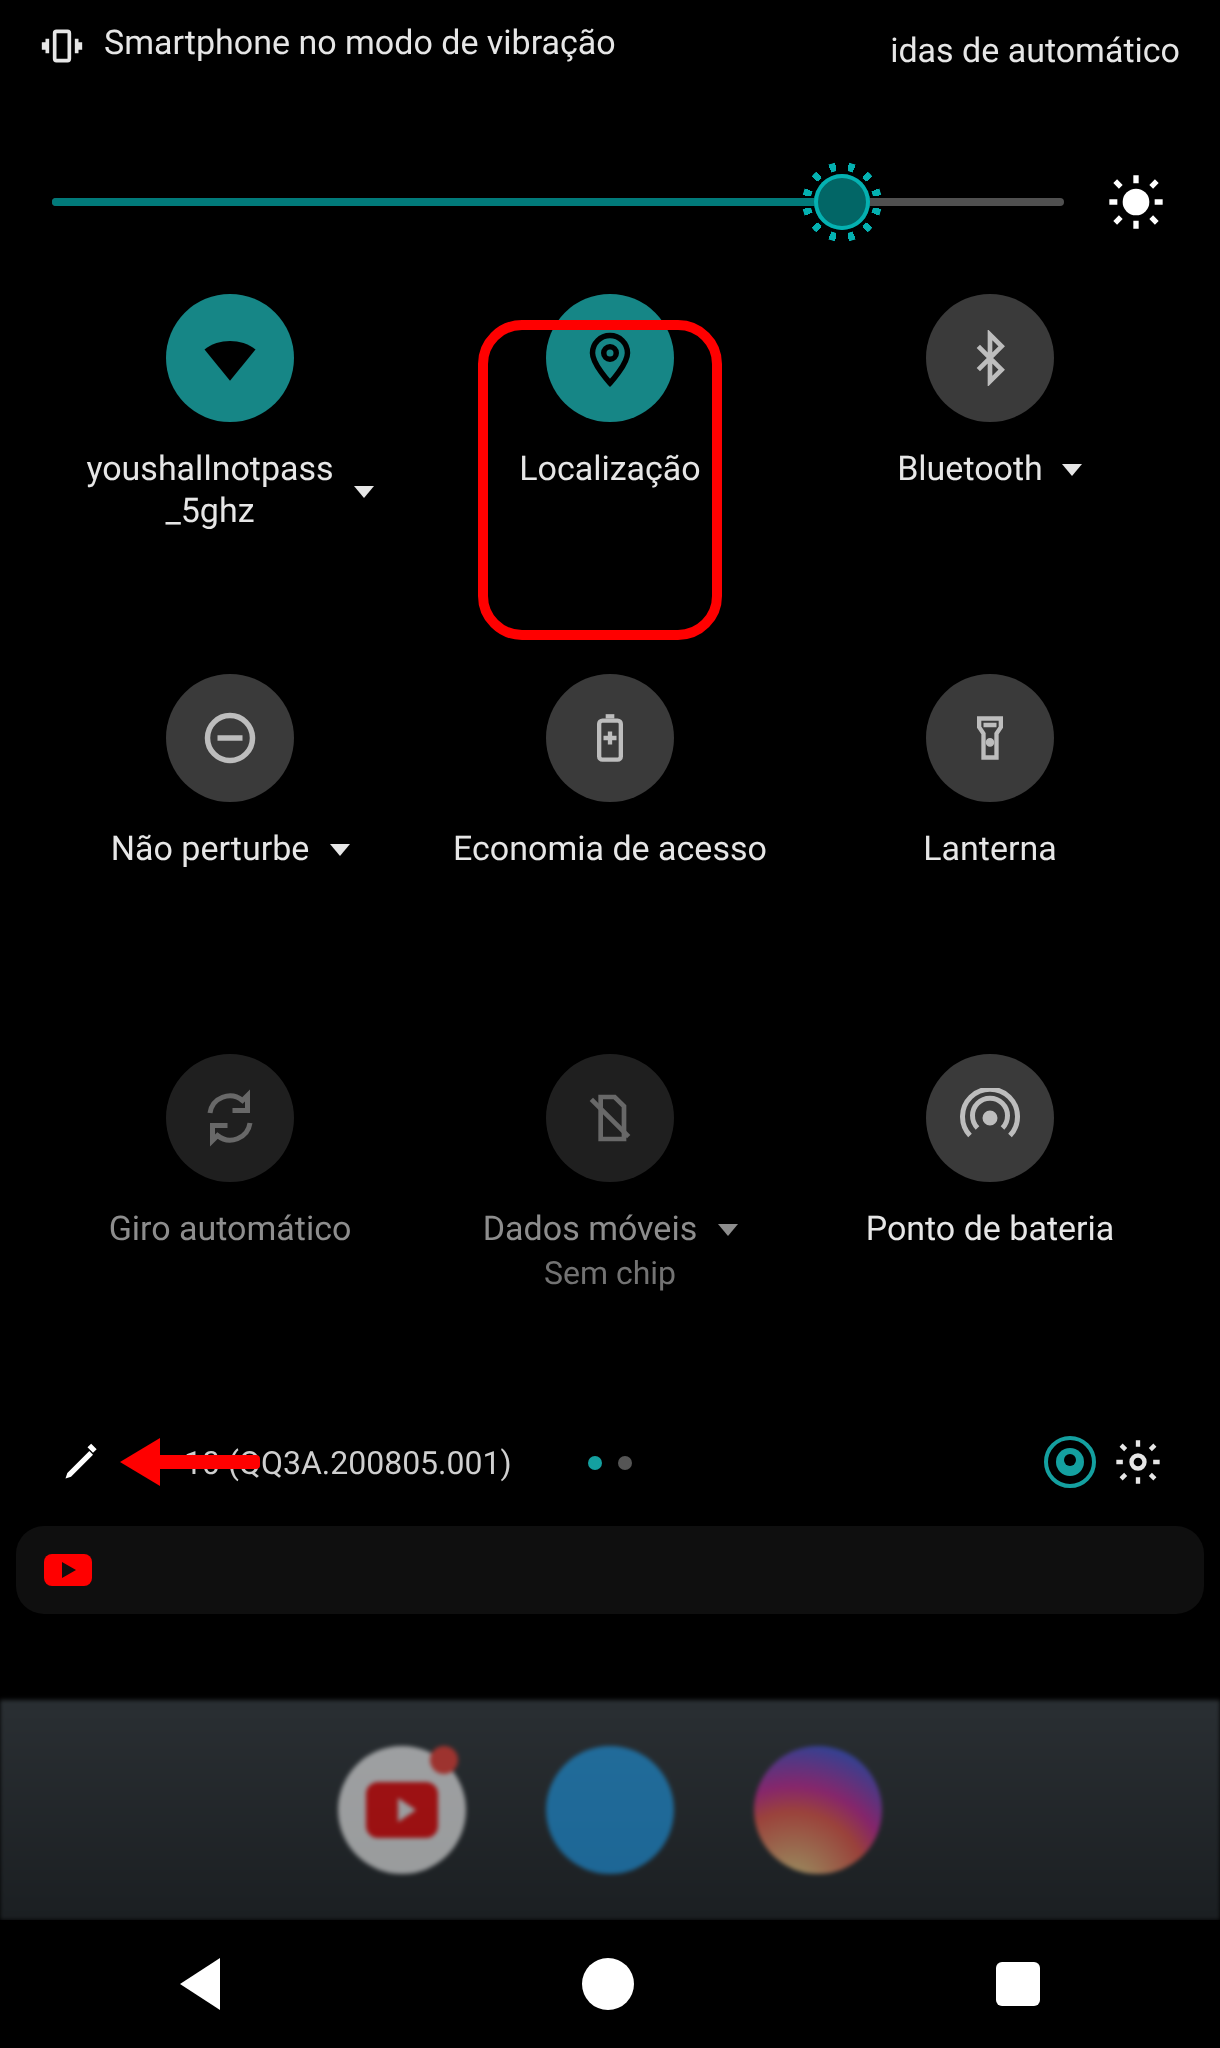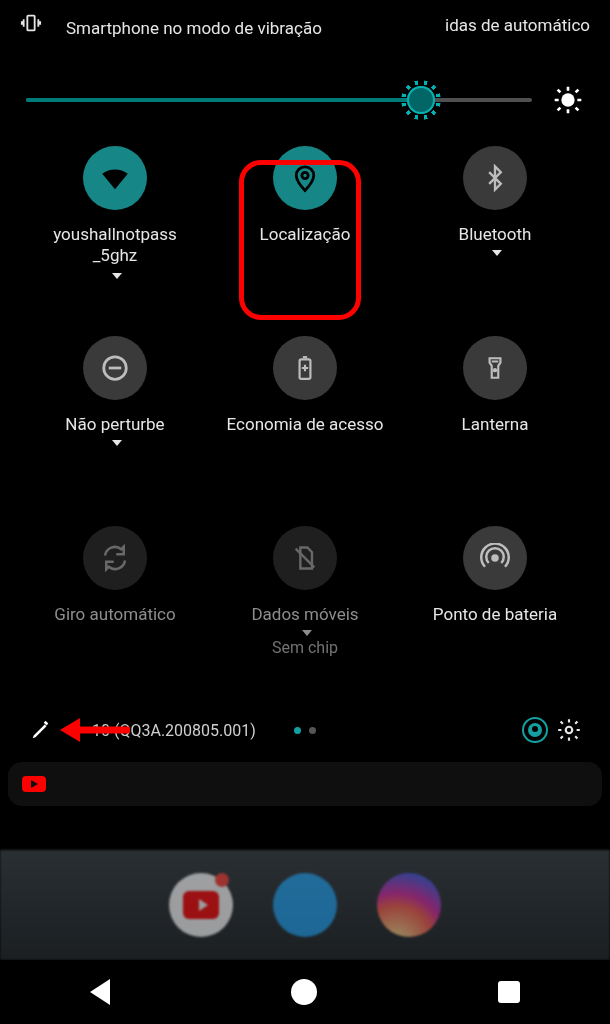--- a/index.html
+++ b/index.html
@@ -16,21 +16,21 @@
   
   .status-bar {
     display: flex;
     align-items: center;
     padding: 12px 20px 6px 20px;
     font-size: 17px;
     color: #e6e6e6;
     white-space: nowrap;
     overflow: hidden;
   }
-  .status-left { display: flex; align-items: flex-end; gap: 24px; flex: 0 0 auto; }
+  .status-left { display: flex; align-items: flex-start; gap: 10px; flex: 0 0 auto; }
   .status-right { margin-left: auto; flex: 0 0 auto; }
 
   
   .brightness-row {
     display: flex;
     align-items: center;
     padding: 40px 26px 10px 26px;
     gap: 20px;
   }
   .brightness-track {
@@ -95,21 +95,20 @@
   .tile-circle.dim { opacity: .55; }
   .tile-circle svg { display:block; }
   .tile-label-row{
     display:flex;
     align-items:center;
     gap:6px;
     margin-top:14px;
     text-align:center;
     color:#e6e6e6;
     font-size:17px;
-    flex-direction:column;
   }
   .tile-label-row.dim { color:#8d8d8d; }
   .tile-sub { color:#737373; font-size:16px; margin-top:2px;}
   .caret { width:0; height:0; border-left:5px solid transparent; border-right:5px solid transparent; border-top:6px solid currentColor; margin-left:4px;}
 
   
   .highlight-box{
     position:absolute;
     border:5px solid #ff0000;
     border-radius:22px;

